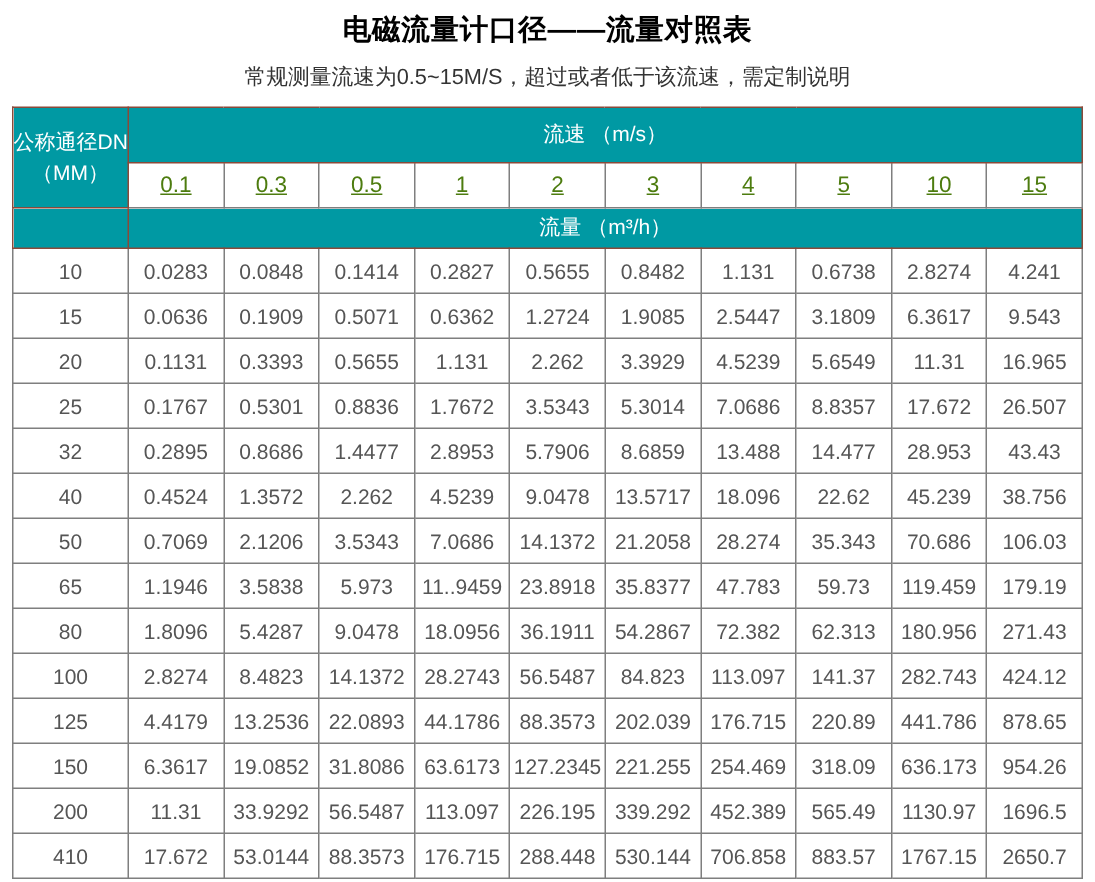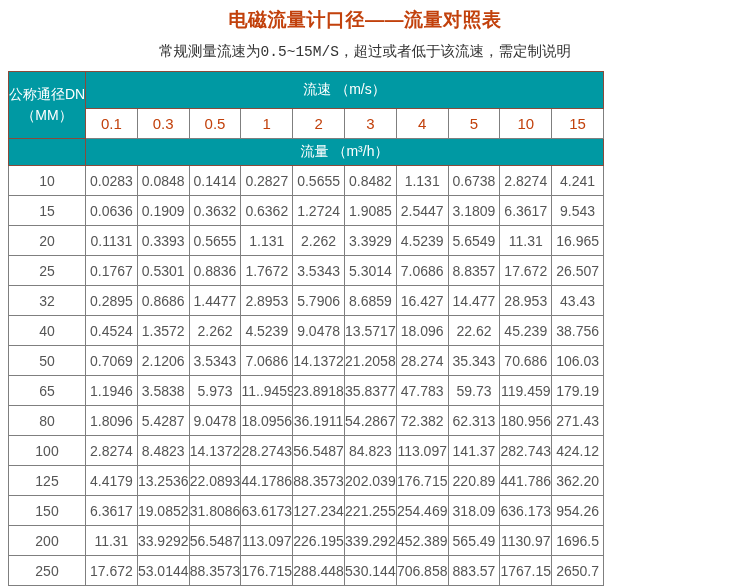--- a/index.html
+++ b/index.html
@@ -9,34 +9,33 @@
     height: 588px;
     font-family: "Liberation Sans", "DejaVu Sans", sans-serif;
     color: #333;
     overflow: hidden;
   }
   .page { width: 730px; }
   .page-title {
     text-align: center;
     font-size: 19px;
     font-weight: bold;
-    color: #c2410c;
+    color: #000000;
     padding-top: 7px;
     letter-spacing: 0.5px;
   }
   .page-subtitle {
     text-align: center;
     font-size: 14.5px;
     color: #333;
     margin-top: 9px;
     margin-bottom: 10px;
-    font-family: Liberation Mono, monospace;
   }
   table.flow-table {
-    width: 596px;
+    width: 714px;
     margin: 0 8px;
     border-collapse: collapse;
     table-layout: fixed;
   }
   col.col-dn { width: 77px; }
   td {
     border: 1px solid var(--grid-border, #7f7f7f);
     text-align: center;
     vertical-align: middle;
     font-size: 14px;
@@ -46,23 +45,24 @@
   }
   td.teal {
     background: var(--teal, #0099a3);
     color: #ffffff;
     border-color: var(--teal-border, #8a4a3a);
     font-size: 14px;
   }
   td.corner-cell { height: 67px; line-height: 21px; }
   tr.velocity-values-row td {
     height: 30px;
-    color: #c2410c;
+    color: #4d7c0f;
     font-size: 15px;
     background: #ffffff;
+    text-decoration: underline;
   }
   tr.flow-header-row td { height: 27px; }
   tr.velocity-header-row td.span-head { height: 36px; }
   tbody tr td { height: 30px; }
 </style>
 </head>
 <body>
 
 <div class="page">
   <h1 class="page-title">电磁流量计口径——流量对照表</h1>
@@ -118,21 +118,21 @@
           <td>0.8482</td>
           <td>1.131</td>
           <td>0.6738</td>
           <td>2.8274</td>
           <td>4.241</td>
         </tr>
         <tr>
           <td>15</td>
           <td>0.0636</td>
           <td>0.1909</td>
-          <td>0.3632</td>
+          <td>0.5071</td>
           <td>0.6362</td>
           <td>1.2724</td>
           <td>1.9085</td>
           <td>2.5447</td>
           <td>3.1809</td>
           <td>6.3617</td>
           <td>9.543</td>
         </tr>
         <tr>
           <td>20</td>
@@ -161,21 +161,21 @@
           <td>26.507</td>
         </tr>
         <tr>
           <td>32</td>
           <td>0.2895</td>
           <td>0.8686</td>
           <td>1.4477</td>
           <td>2.8953</td>
           <td>5.7906</td>
           <td>8.6859</td>
-          <td>16.427</td>
+          <td>13.488</td>
           <td>14.477</td>
           <td>28.953</td>
           <td>43.43</td>
         </tr>
         <tr>
           <td>40</td>
           <td>0.4524</td>
           <td>1.3572</td>
           <td>2.262</td>
           <td>4.5239</td>
@@ -242,21 +242,21 @@
           <td>125</td>
           <td>4.4179</td>
           <td>13.2536</td>
           <td>22.0893</td>
           <td>44.1786</td>
           <td>88.3573</td>
           <td>202.039</td>
           <td>176.715</td>
           <td>220.89</td>
           <td>441.786</td>
-          <td>362.20</td>
+          <td>878.65</td>
         </tr>
         <tr>
           <td>150</td>
           <td>6.3617</td>
           <td>19.0852</td>
           <td>31.8086</td>
           <td>63.6173</td>
           <td>127.2345</td>
           <td>221.255</td>
           <td>254.469</td>
@@ -271,21 +271,21 @@
           <td>56.5487</td>
           <td>113.097</td>
           <td>226.195</td>
           <td>339.292</td>
           <td>452.389</td>
           <td>565.49</td>
           <td>1130.97</td>
           <td>1696.5</td>
         </tr>
         <tr>
-          <td>250</td>
+          <td>410</td>
           <td>17.672</td>
           <td>53.0144</td>
           <td>88.3573</td>
           <td>176.715</td>
           <td>288.448</td>
           <td>530.144</td>
           <td>706.858</td>
           <td>883.57</td>
           <td>1767.15</td>
           <td>2650.7</td>

